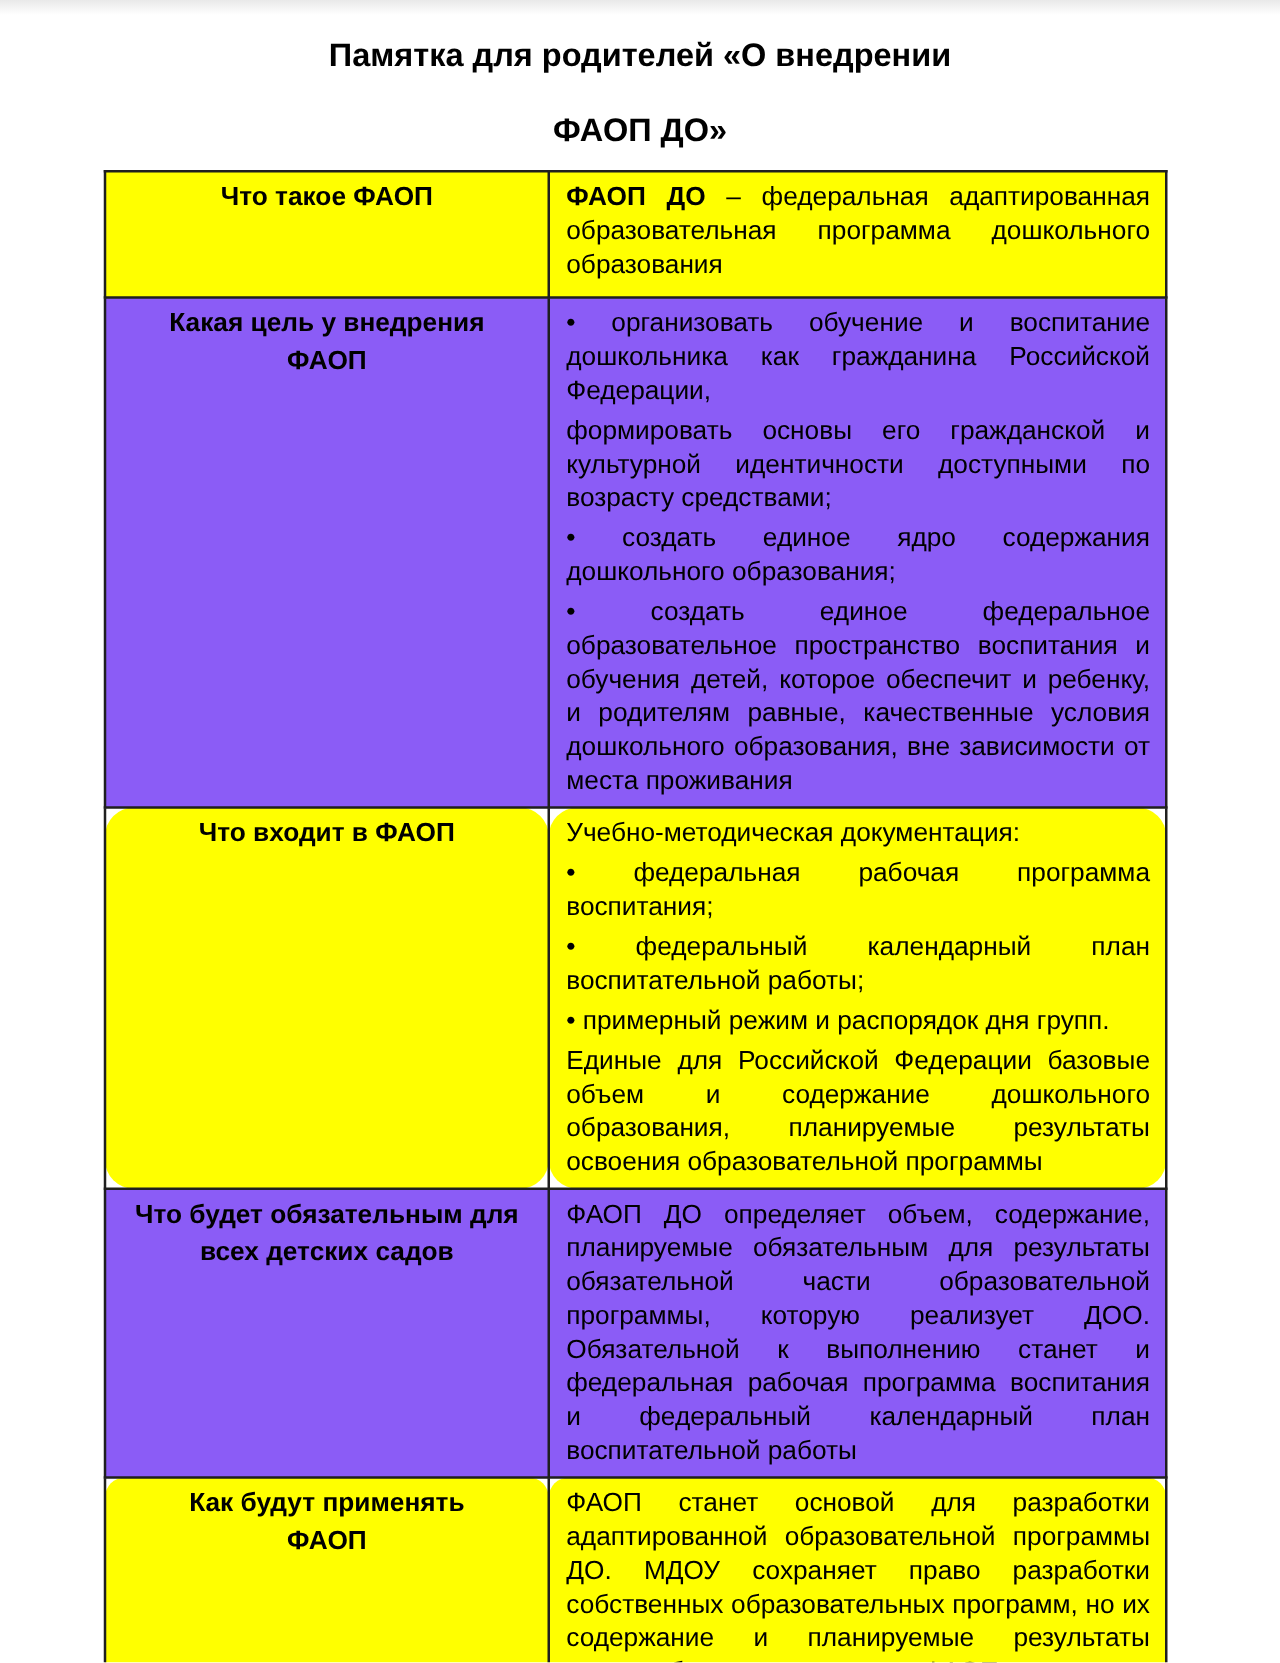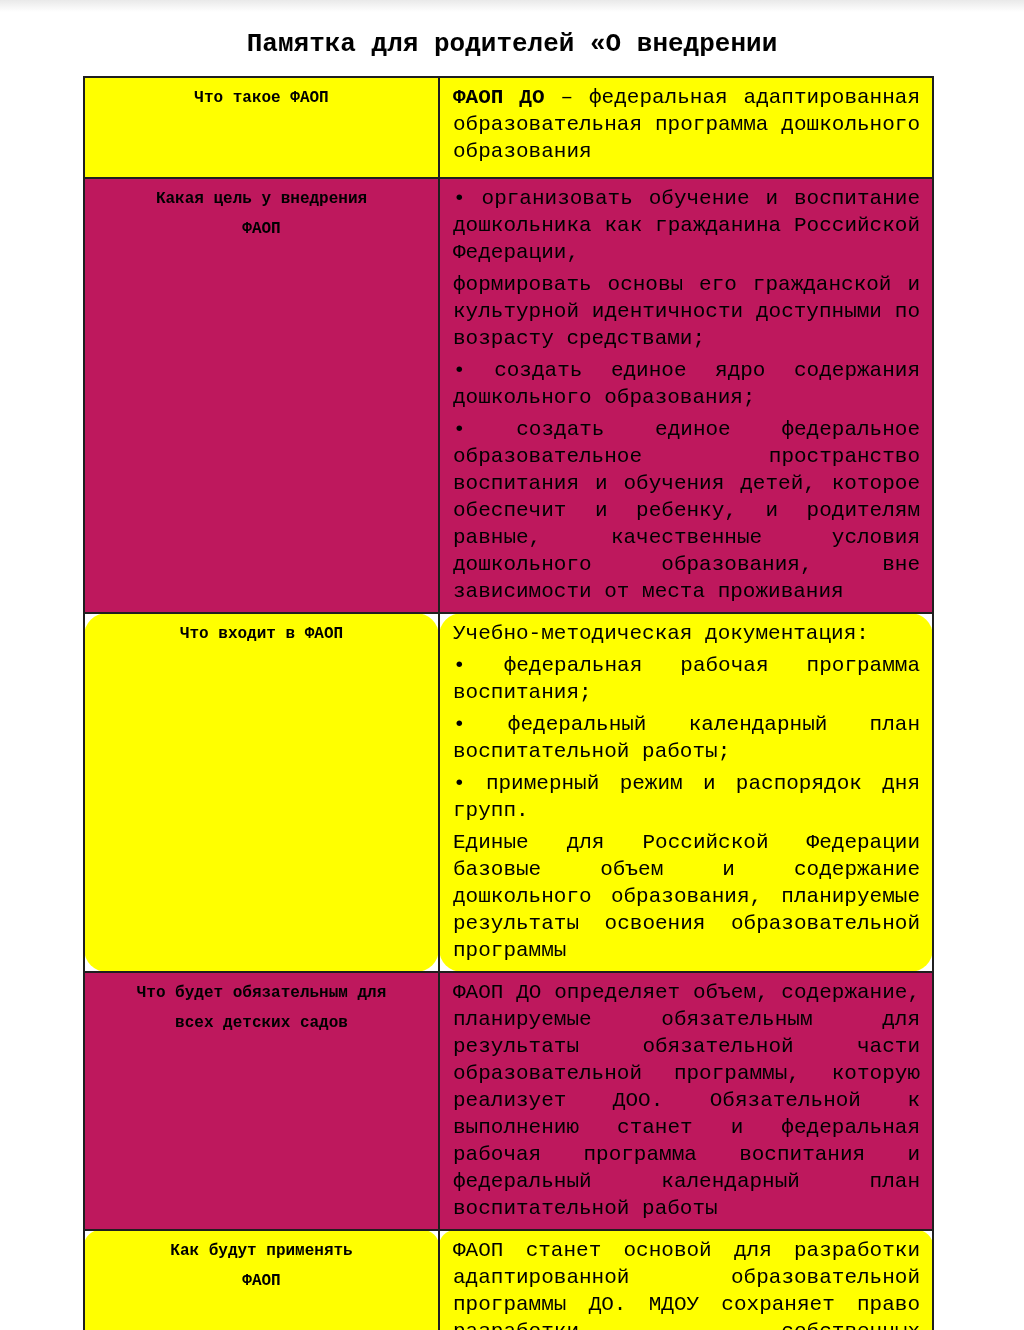--- a/index.html
+++ b/index.html
@@ -6,21 +6,21 @@
     margin: 0;
     padding: 0;
     background: #ffffff;
   }
   .page {
     position: relative;
     width: 1024px;
     height: 1330px;
     background: #ffffff;
     color: #000000;
-    font-family: Liberation Mono, monospace;
+    font-family: Liberation Sans, sans-serif;
     overflow: hidden;
   }
   .photo-edge {
     position: absolute;
     top: 0; left: 0;
     width: 100%; height: 12px;
     background: linear-gradient(#e9e9e9, #ffffff);
   }
   .title {
     margin: 0;
@@ -41,54 +41,55 @@
     width: 851px;
   }
   table.memo-table td {
     border: 2px solid #1f1f1f;
     vertical-align: top;
   }
   .header-cell {
     width: 333px;
     text-align: center;
     font-weight: bold;
-    font-size: 16px;
+    font-size: 21px;
     line-height: 30px;
     padding: 5px 10px 4px 10px;
   }
   .header-line { display: block; }
   .body-cell {
     font-size: 21px;
     line-height: 27px;
     text-align: justify;
     padding: 6px 12px 7px 13px;
     margin-top: 37px;
   }
   .body-cell p {
     margin: 0 0 5px 0;
   }
   .body-cell p:last-child { margin-bottom: 0; }
   .bg-yellow { background: #ffff00; }
-  .bg-green  { background: #be185d; }
+  .bg-green  { background: #8b5cf6; }
   
   tr.r0 td { height: 86px;  }
   tr.r1 td { height: 324px; }
   tr.r2 td { height: 240px; border-radius: 23px; }
   tr.r3 td { height: 198px; }
   tr.r4 td { height: 168px; border-radius: 16px; }
   tr.r5 td { height: 54px;  }
 </style>
 </head>
 <body>
 
 <div class="page">
   <div class="photo-edge"></div>
 
   <h1 class="title">
     <span class="title-line">Памятка для родителей «О внедрении</span>
+    <span class="title-line">ФАОП ДО»</span>
   </h1>
 
   <table class="memo-table">
     <tbody>
 
       <tr class="r0">
         <td class="header-cell bg-yellow">
           <span class="header-line">Что такое ФАОП</span>
         </td>
         <td class="body-cell bg-yellow">

